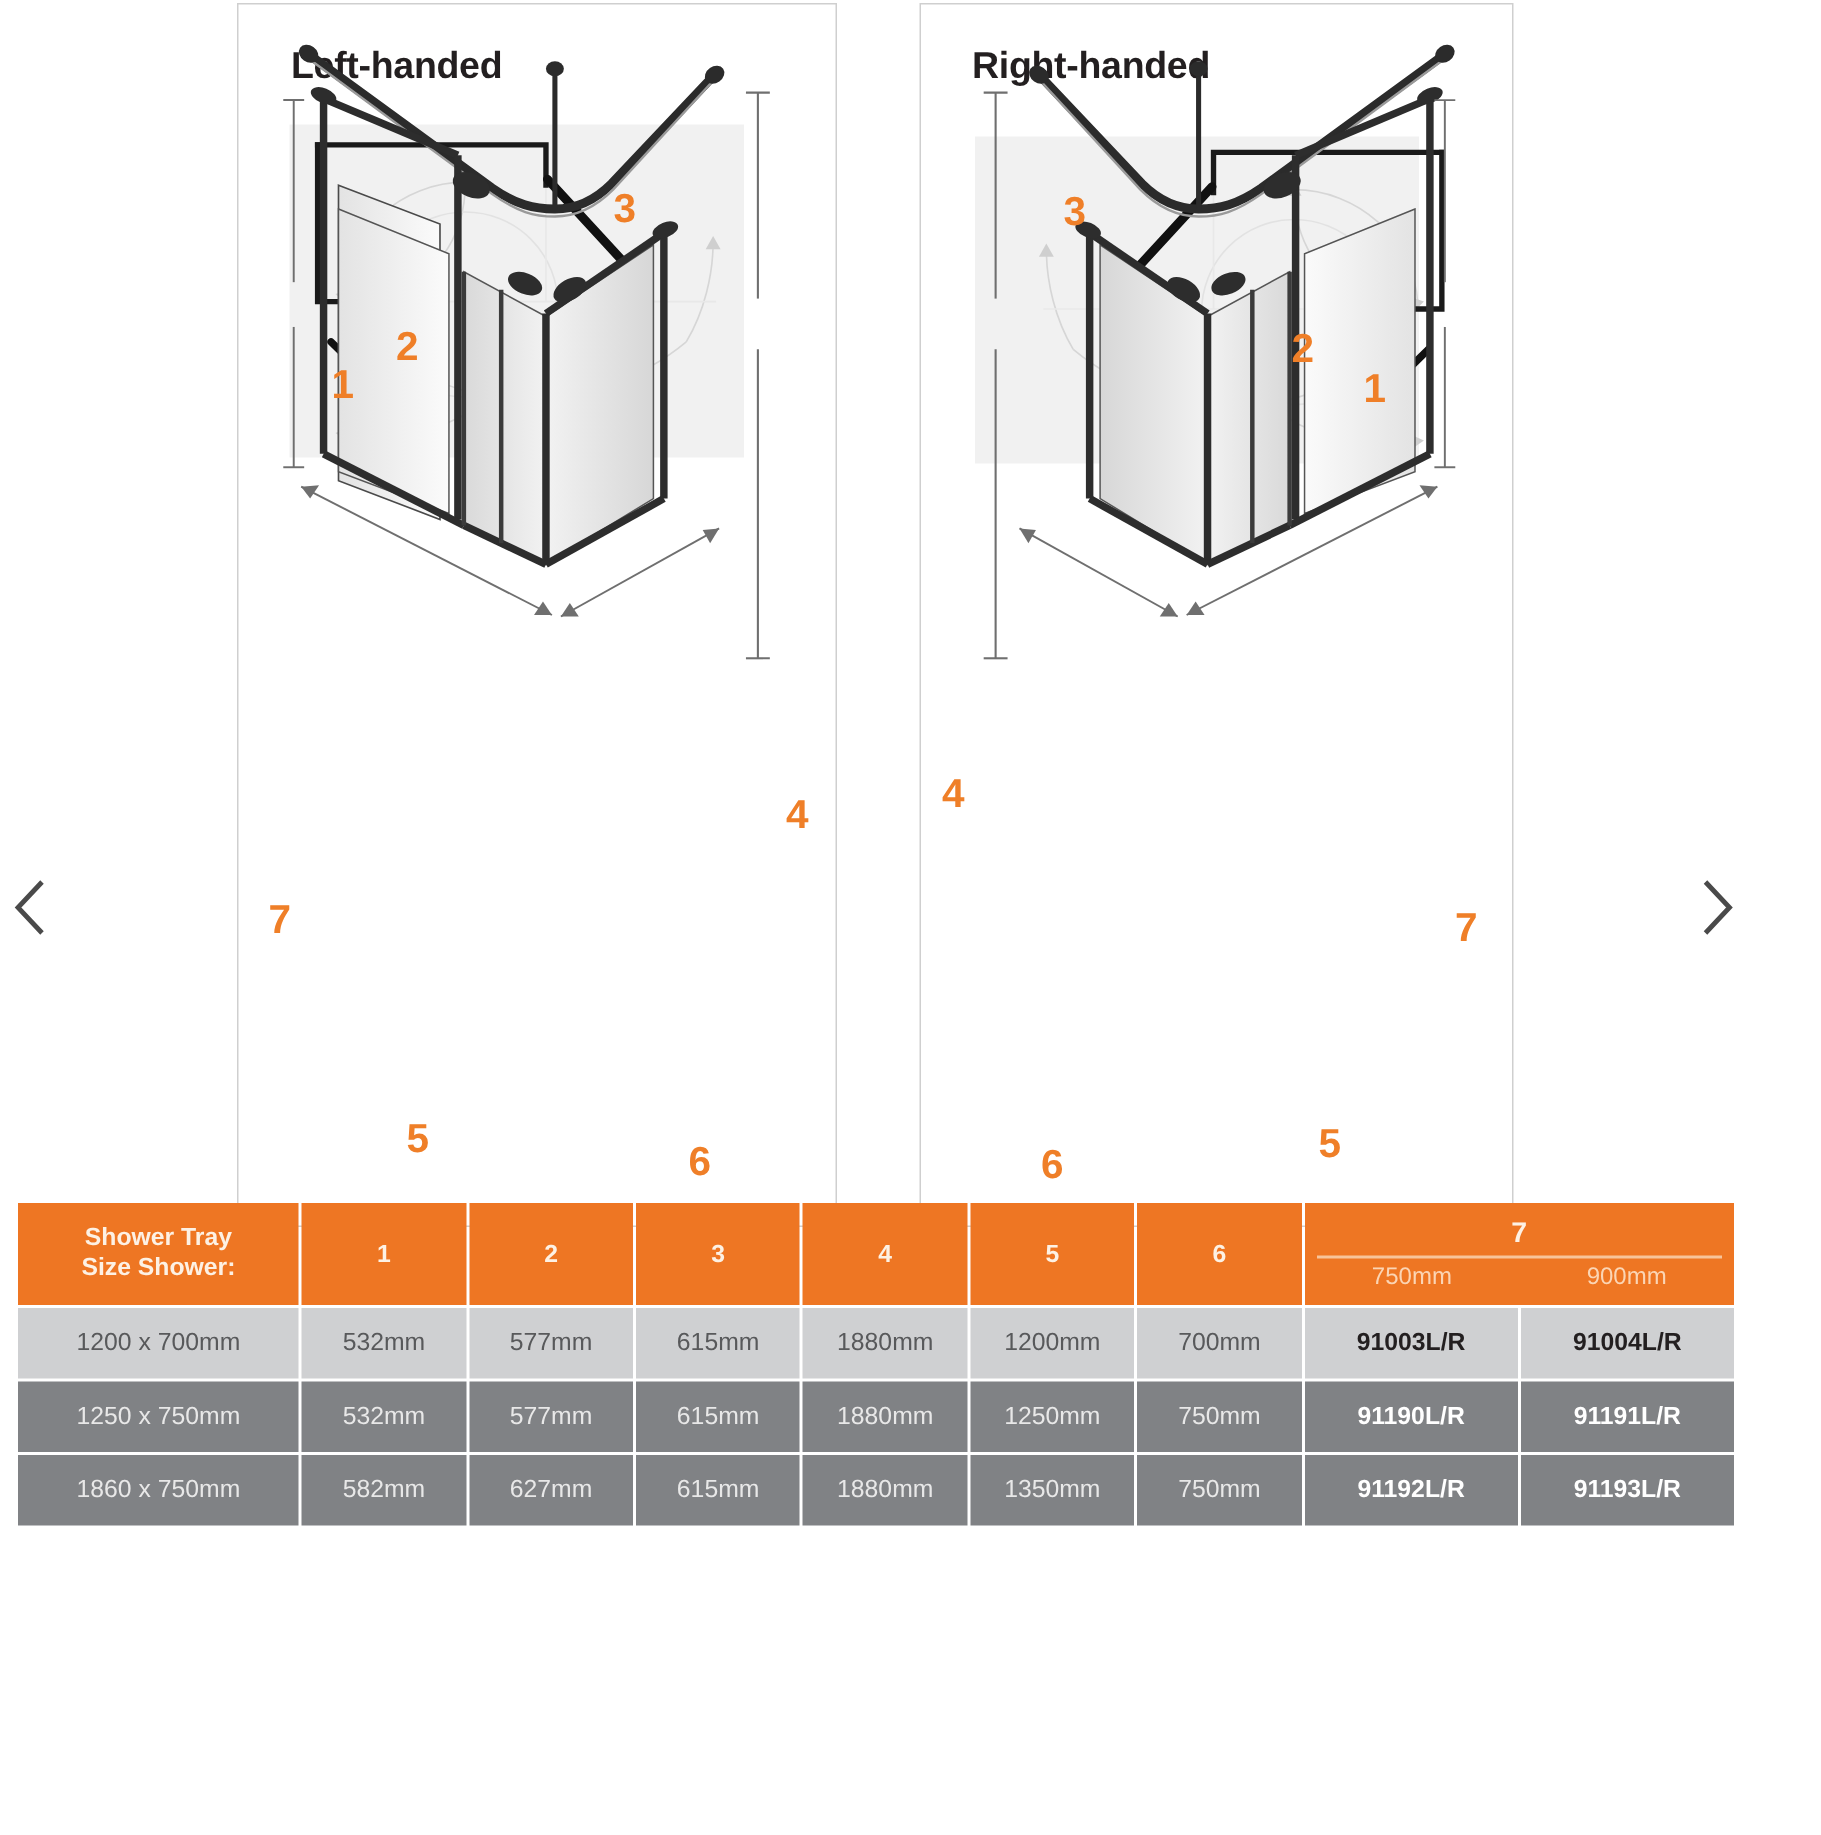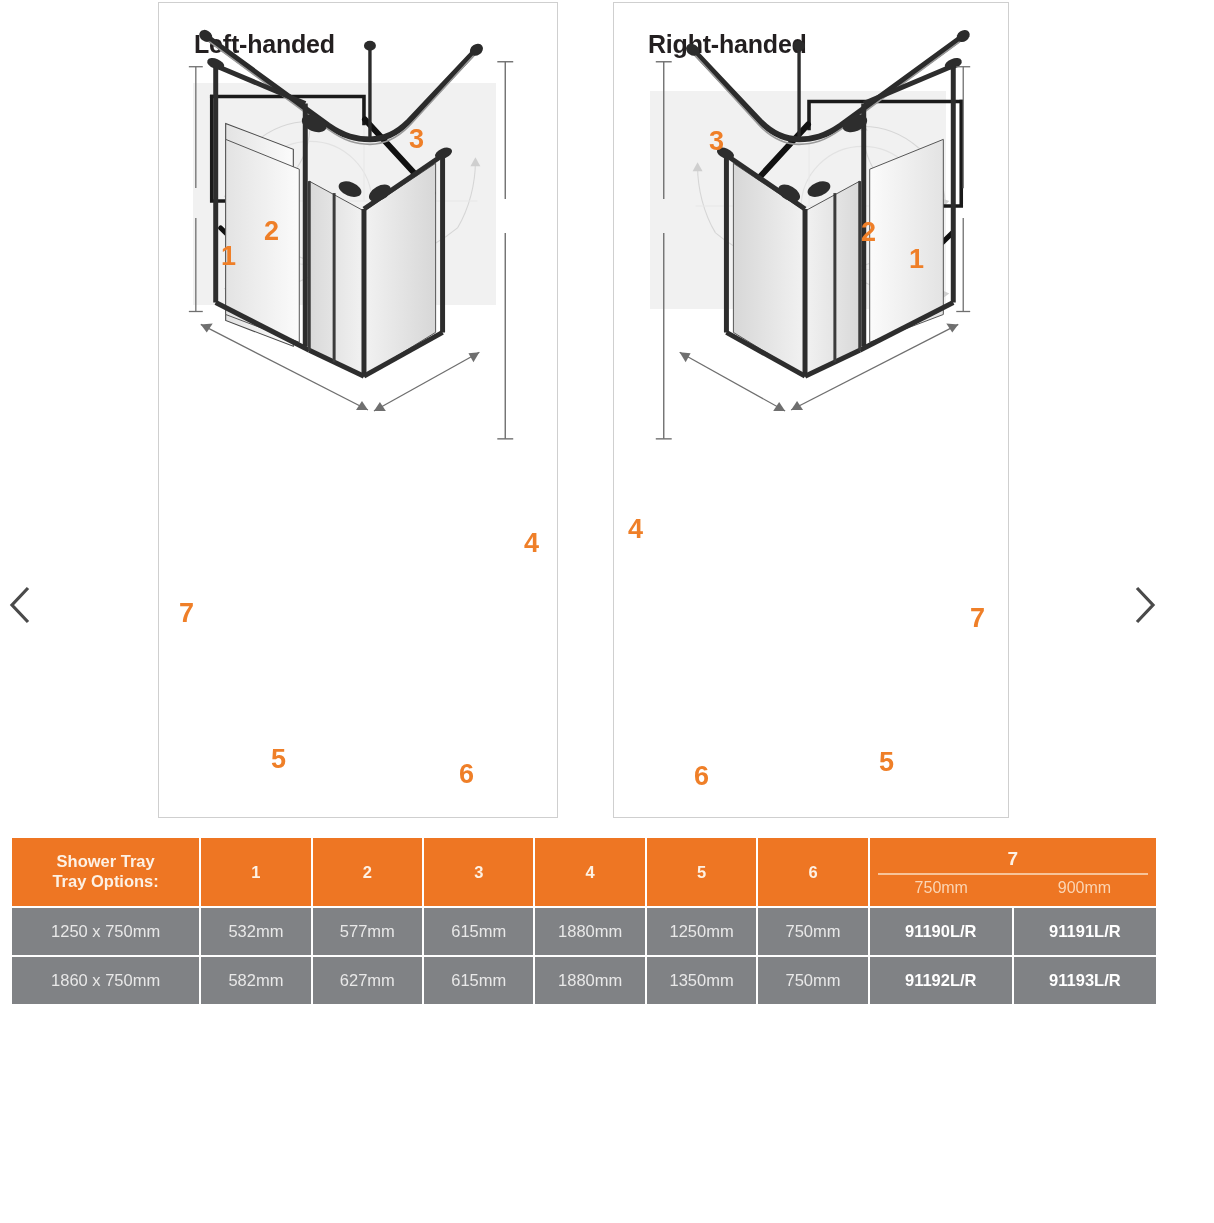--- a/index.html
+++ b/index.html
@@ -66,21 +66,21 @@
     font-weight: bold;
     font-size: 27px;
     line-height: 1;
     user-select: none;
   }
 
   
   .spec-table-wrap {
     position: absolute;
     left: 10px;
-    top: 836px;
+    top: 800px;
     width: 1148px;
   }
   table.spec {
     border-collapse: separate;
     border-spacing: 2px 2px;
     width: 100%;
     table-layout: fixed;
   }
   table.spec th, table.spec td {
     padding: 0;
@@ -446,40 +446,51 @@
           <col style="width:9.7%">
           <col style="width:9.7%">
         <col style="width:9.7%">
           <col style="width:12.6%">
           <col style="width:12.6%">
       </colgroup>
       <thead>
         <tr>
           <th class="label-head" rowspan="1">
             <div>Shower Tray</div>
-            <div>Tray Options:</div>
+            <div>Size Shower:</div>
           </th>
           <th class="numhead">1</th>
           <th class="numhead">2</th>
           <th class="numhead">3</th>
           <th class="numhead">4</th>
           <th class="numhead">5</th>
           <th class="numhead">6</th>
           <th class="grouphead" colspan="2">
             <div class="group-inner">
               <div class="group-top">7</div>
               <div class="group-sub">
                 <span>750mm</span>
                 <span>900mm</span>
               </div>
             </div>
           </th>
         </tr>
       </thead>
       <tbody>
+        <tr class="r-mid">
+          <td class="label">1200 x 700mm</td>
+          <td>532mm</td>
+          <td>577mm</td>
+          <td>615mm</td>
+          <td>1880mm</td>
+          <td>1200mm</td>
+          <td>700mm</td>
+          <td class="code">91003L/R</td>
+          <td class="code">91004L/R</td>
+        </tr>
         <tr class="r-dark">
           <td class="label">1250 x 750mm</td>
           <td>532mm</td>
           <td>577mm</td>
           <td>615mm</td>
           <td>1880mm</td>
           <td>1250mm</td>
           <td>750mm</td>
           <td class="code">91190L/R</td>
           <td class="code">91191L/R</td>

